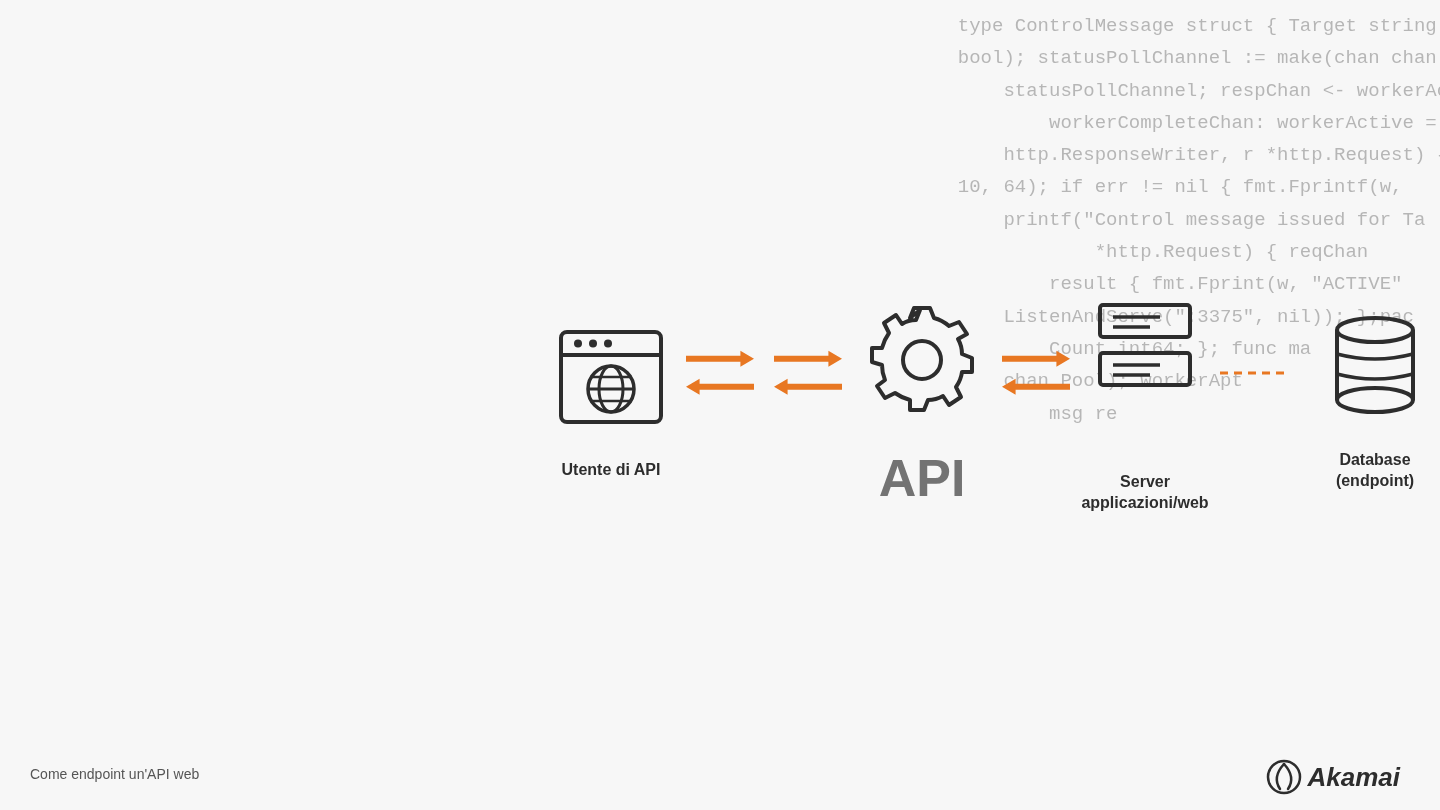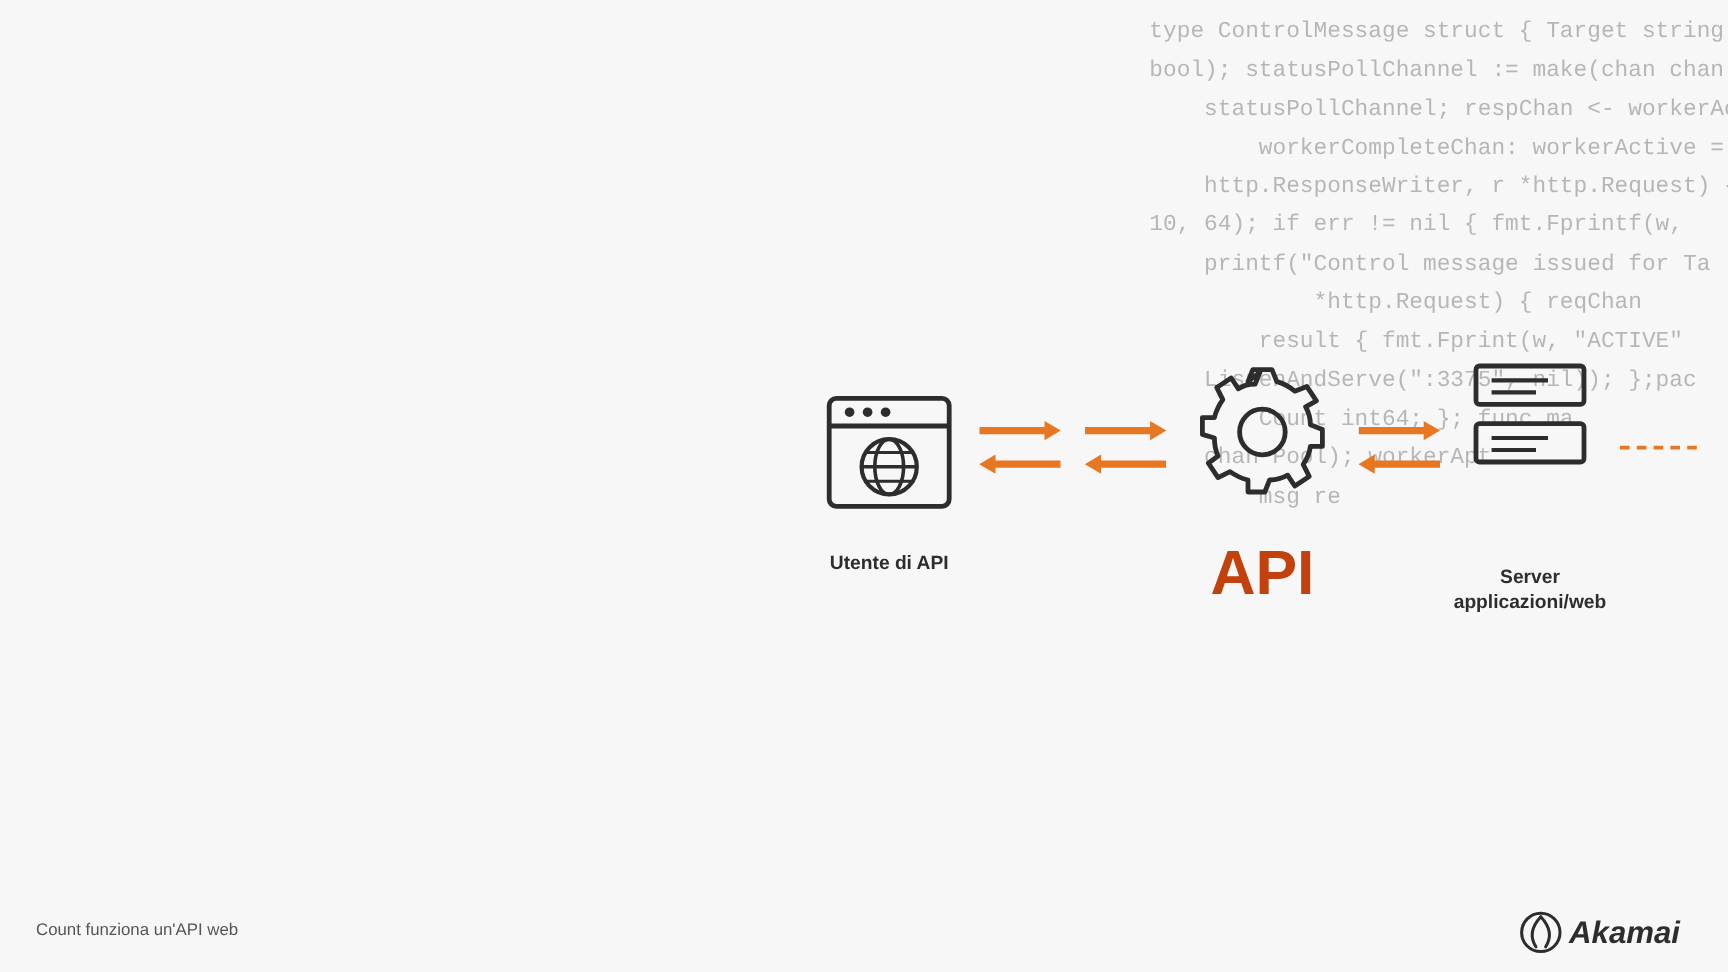--- a/index.html
+++ b/index.html
@@ -60,21 +60,21 @@
       font-size: 16px;
       font-weight: 700;
       color: #2d2d2d;
       text-align: center;
       line-height: 1.3;
     }
 
     .api-label {
       font-size: 52px;
       font-weight: 900;
-      color: #c2410c;
+      color: #737373;
       text-align: center;
       line-height: 1;
       margin-top: 4px;
     }
 
     
     .arrow-container {
       display: flex;
       flex-direction: column;
       align-items: center;
@@ -274,24 +274,42 @@
 
   <div class="arrow-dash-container">
     <div class="arrow-dash">
       <svg width="80" height="20">
         <line x1="0" y1="10" x2="70" y2="10" stroke="#e87722" stroke-width="3" stroke-dasharray="8,6"></line>
 
       </svg>
     </div>
   </div>
 
+  <div class="node">
+    <div class="node-icon">
+      <svg width="120" height="130" viewBox="0 0 120 130">
+
+        <ellipse cx="60" cy="28" rx="38" ry="12" fill="none" stroke="#2d2d2d" stroke-width="4"></ellipse>
+
+        <line x1="22" y1="28" x2="22" y2="98" stroke="#2d2d2d" stroke-width="4"></line>
+        <line x1="98" y1="28" x2="98" y2="98" stroke="#2d2d2d" stroke-width="4"></line>
+
+        <ellipse cx="60" cy="98" rx="38" ry="12" fill="none" stroke="#2d2d2d" stroke-width="4"></ellipse>
+
+        <path d="M 22,52 Q 60,62 98,52" fill="none" stroke="#2d2d2d" stroke-width="3.5"></path>
+        <path d="M 22,72 Q 60,82 98,72" fill="none" stroke="#2d2d2d" stroke-width="3.5"></path>
+      </svg>
+    </div>
+    <div class="node-label" style="white-space:pre-line;">Database
+(endpoint)</div>
+  </div>
 
 </div>
 
-<div class="footer-caption">Count funziona un'API web</div>
+<div class="footer-caption">Come endpoint un'API web</div>
 
 <div class="akamai-logo">
   <svg width="36" height="36" viewBox="0 0 36 36">
 
     <circle cx="18" cy="18" r="16" fill="none" stroke="#2d2d2d" stroke-width="2.5"></circle>
     <path d="M 18 5 Q 30 18 22 30" fill="none" stroke="#2d2d2d" stroke-width="2.5" stroke-linecap="round"></path>
     <path d="M 18 5 Q 6 18 14 30" fill="none" stroke="#2d2d2d" stroke-width="2.5" stroke-linecap="round"></path>
   </svg>
   <span class="akamai-logo-text">Akamai</span>
 </div>

